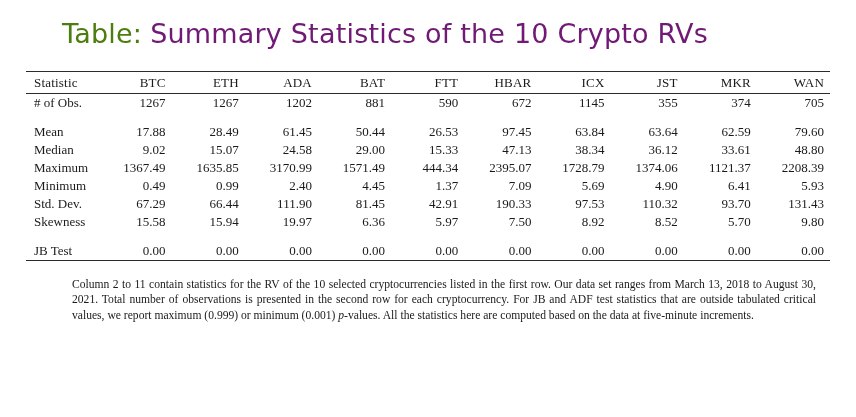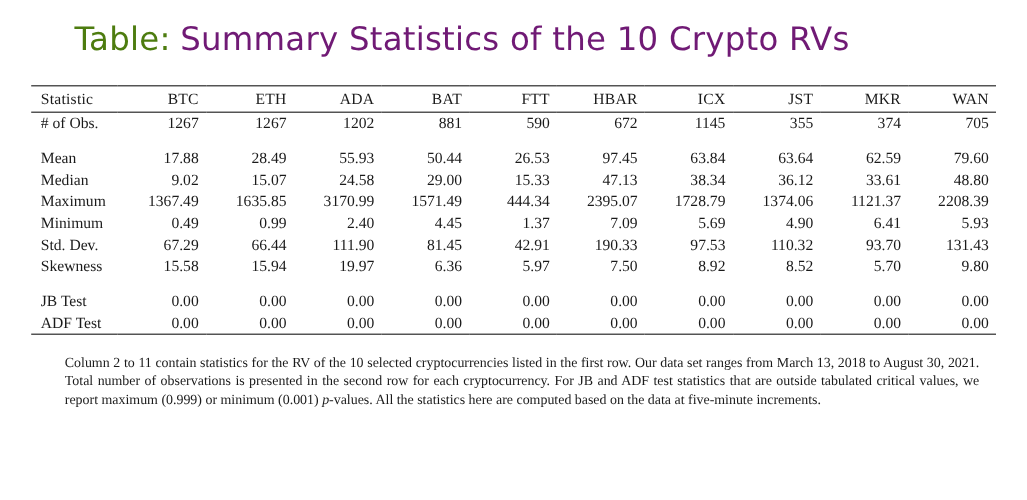--- a/index.html
+++ b/index.html
@@ -78,21 +78,21 @@
     height: 11px;
     padding: 0;
     line-height: 11px;
   }
   tr.spacer-small td {
     height: 9px;
     padding: 0;
     line-height: 9px;
   }
   .note {
-    margin: 7px 40px 0 54px;
+    margin: 7px 40px 0 72px;
     font-size: 11.6px;
     line-height: 1.33;
     text-align: justify;
     color: #1a1a1a;
   }
   .note .ital {
     font-style: italic;
   }
 </style>
 </head>
@@ -136,21 +136,21 @@
         </tr>
 
         <tr class="spacer">
             <td colspan="11"></td>
           </tr>
 
         <tr>
           <td class="lbl">Mean</td>
           <td class="num">17.88</td>
           <td class="num">28.49</td>
-          <td class="num">55.93</td>
+          <td class="num">61.45</td>
           <td class="num">50.44</td>
           <td class="num">26.53</td>
           <td class="num">97.45</td>
           <td class="num">63.84</td>
           <td class="num">63.64</td>
           <td class="num">62.59</td>
           <td class="num">79.60</td>
         </tr>
 
         <tr>
@@ -235,33 +235,20 @@
           <td class="num">0.00</td>
           <td class="num">0.00</td>
           <td class="num">0.00</td>
           <td class="num">0.00</td>
           <td class="num">0.00</td>
           <td class="num">0.00</td>
           <td class="num">0.00</td>
           <td class="num">0.00</td>
         </tr>
 
-        <tr>
-          <td class="lbl">ADF Test</td>
-          <td class="num">0.00</td>
-          <td class="num">0.00</td>
-          <td class="num">0.00</td>
-          <td class="num">0.00</td>
-          <td class="num">0.00</td>
-          <td class="num">0.00</td>
-          <td class="num">0.00</td>
-          <td class="num">0.00</td>
-          <td class="num">0.00</td>
-          <td class="num">0.00</td>
-        </tr>
 
         <tr class="rule-bottom spacer-small">
             <td colspan="11"></td>
           </tr>
       </tbody>
     </table>
   </div>
 
   <div class="note">
     <span>Column 2 to 11 contain statistics for the RV of the 10 selected cryptocurrencies listed in the first row. Our data set ranges from March 13, 2018 to August 30, 2021. Total number of observations is presented in the second row for each cryptocurrency. For JB and ADF test statistics that are outside tabulated critical values, we report maximum (0.999) or minimum (0.001) </span><span class="ital">p</span><span>-values. All the statistics here are computed based on the data at five-minute increments.</span>

